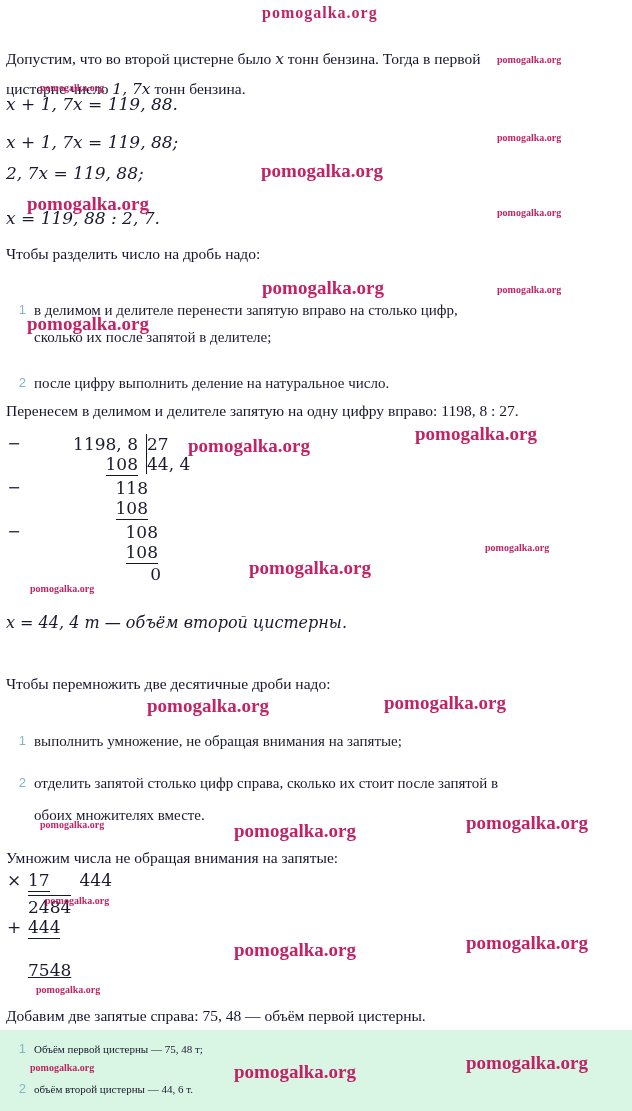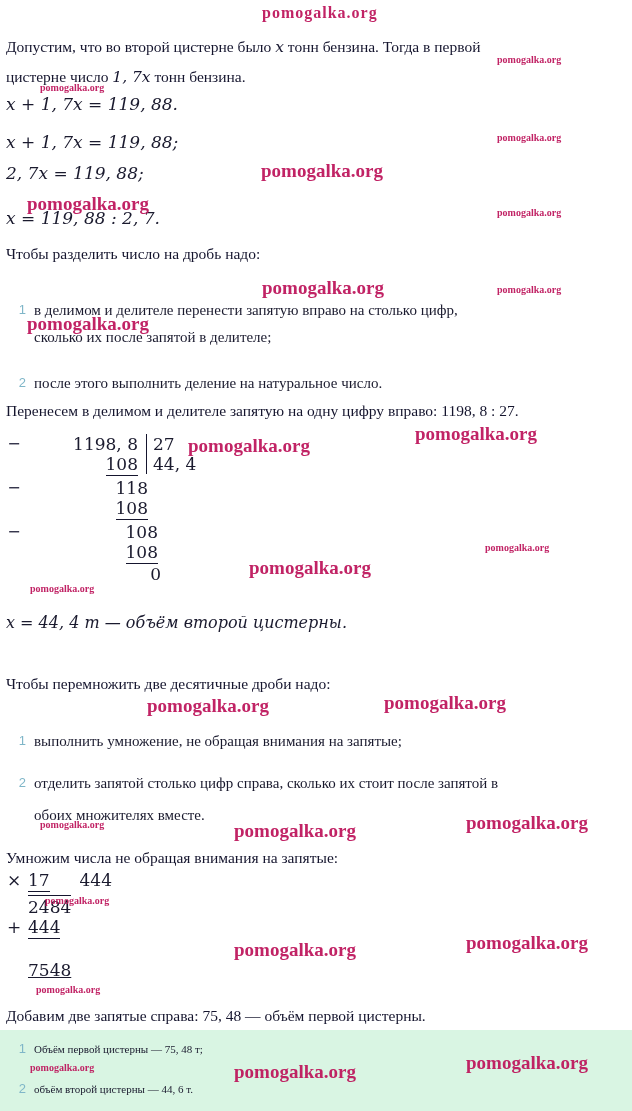--- a/index.html
+++ b/index.html
@@ -47,21 +47,21 @@
     flex:0 0 auto;
     padding-top:2px;
   }
   .numitem .txt{font-size:15px;line-height:21px;}
 
   
   .division{position:relative;padding:6px 0 0 0;}
   .divrow{display:flex;align-items:flex-start;font-family:"DejaVu Serif", serif;font-size:17px;}
   .minus{width:28px;text-align:center;color:#15152e;font-size:16px;}
   .dividend{width:110px;text-align:right;}
-  .vbar{border-left:1.6px solid #15152e;padding-left:6px;margin-left:8px;}
+  .vbar{border-left:1.6px solid #15152e;margin-left:8px;}
   .uline{border-bottom:1.4px solid #15152e;display:inline-block;padding-bottom:1px;}
   .oline{border-top:1.4px solid #15152e;display:inline-block;padding-top:1px;}
 
   
   .mult{font-family:"DejaVu Serif", serif;font-size:17px;}
   .multrow{display:flex;align-items:flex-start;}
   .sign{width:28px;text-align:center;}
   .numcol{width:84px;text-align:left;text-decoration:underline;}
 
   .answerbox{
@@ -76,21 +76,21 @@
   .answerbox .numitem .num{color:#7fb6c8;}
   .answerbox .numitem .txt{font-size:11px;}
 </style>
 </head>
 <body>
 
 <div class="page">
 
   <div class="wm top" style="left:262px;top:4px;">pomogalka.org</div>
 
-  <div style="position:absolute;left:0;top:36px;width:632px;">
+  <div style="position:absolute;left:0;top:48px;width:632px;">
     <div class="line">
       <span>Допустим, что во второй цистерне было</span>
       <span class="math">x</span>
       <span>тонн бензина. Тогда в первой</span>
     </div>
     <div class="line" style="margin-top:8px;">
       <span>цистерне число</span>
       <span class="math">1, 7x</span>
       <span>тонн бензина.</span>
     </div>
@@ -110,21 +110,21 @@
     </div>
     <div class="numitem">
       <span class="num"></span>
       <span class="txt">сколько их после запятой в делителе;</span>
     </div>
   </div>
 
   <div style="position:absolute;left:0;top:370px;width:632px;">
     <div class="numitem">
       <span class="num">2</span>
-      <span class="txt">после этого выполнить деление на натуральное число.</span>
+      <span class="txt">после цифру выполнить деление на натуральное число.</span>
     </div>
   </div>
 
   <div class="line" style="position:absolute;left:0;top:400px;width:632px;">Перенесем в делимом и делителе запятую на одну цифру вправо: 1198, 8 : 27.</div>
 
   <div class="division" style="position:absolute;left:0;top:428px;width:400px;">
     <div class="divrow">
       <span class="minus">−</span>
       <span class="dividend">1198, 8</span>
       <span class="vbar">27</span>

